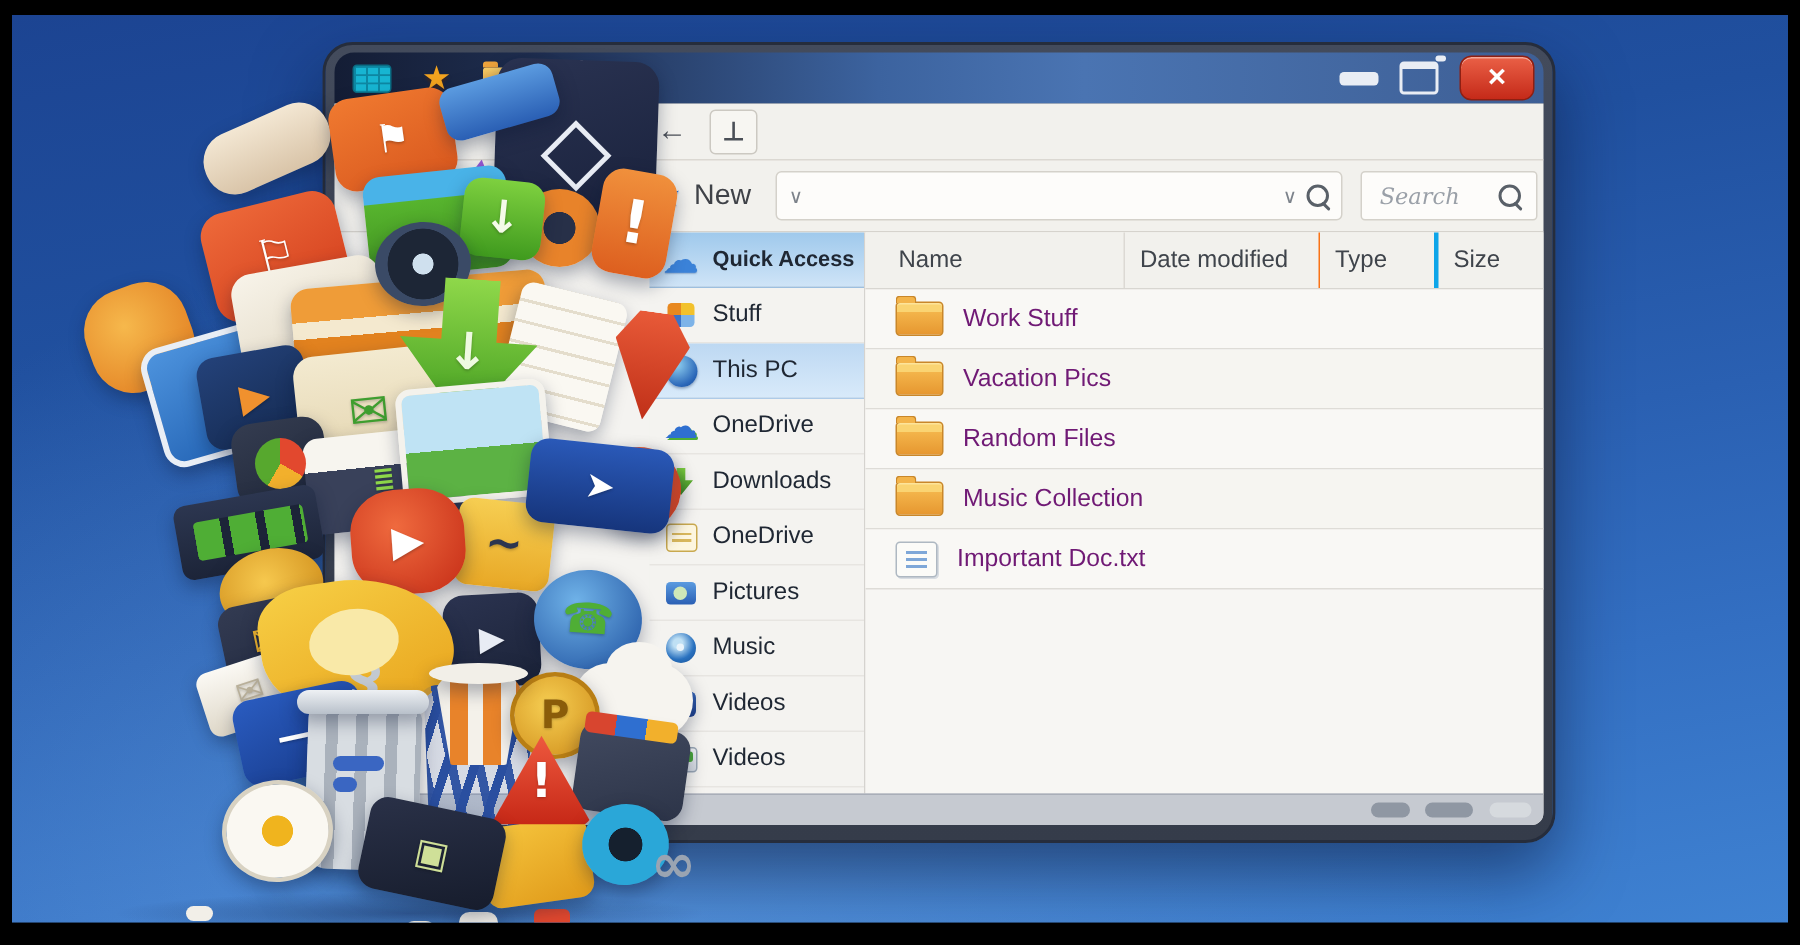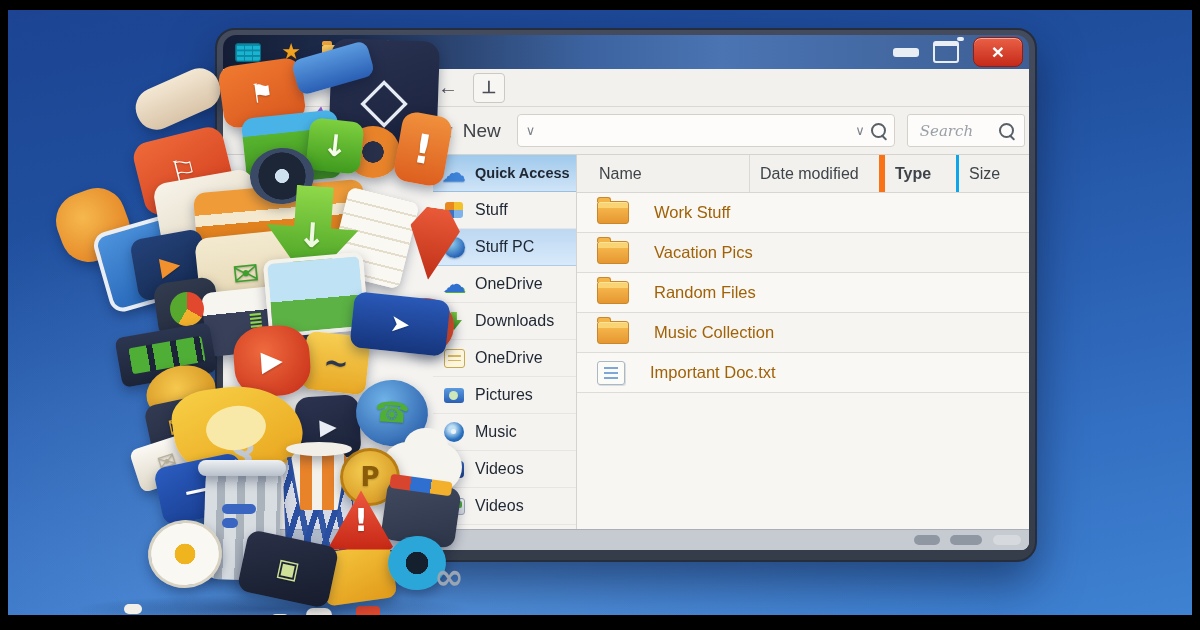--- a/index.html
+++ b/index.html
@@ -79,25 +79,25 @@
   .sic-video{width:20px;height:17px;border-radius:4px;background:linear-gradient(160deg,#3e74c8,#1d3f8c);position:relative;}
   .sic-video::after{content:'';position:absolute;width:8px;height:8px;border:2px solid #e8f0f8;border-radius:50%;left:4px;top:2px;}
   .sic-network{width:20px;height:15px;border-radius:3px;background:linear-gradient(180deg,#f2f4f6,#d3d9e0);border:1px solid #9aa7b5;position:relative;}
   .sic-network::after{content:'';position:absolute;right:2px;top:2px;width:8px;height:7px;background:#49a63a;border-radius:2px;}
   
   .filelist{flex:1;background:#f7f6f3;display:flex;flex-direction:column;min-width:0;}
   .hrow{height:38px;display:flex;align-items:center;border-bottom:1px solid #d8d6d1;background:#f2f1ed;box-sizing:border-box;}
   .hcell{font-size:16px;color:#3f444b;display:flex;align-items:center;height:100%;box-sizing:border-box;cursor:default;}
   .hc-name{width:172px;padding-left:22px;}
   .hc-date{width:130px;padding-left:10px;border-left:1px solid #dcd9d4;}
-  .hc-type{width:77px;padding-left:10px;border-left:6px solid #f97316;font-weight:bold;}
+  .hc-type{width:77px;padding-left:10px;border-left:1px solid #f97316;}
   .hc-size{flex:1;padding-left:10px;border-left:3px solid #0ea5e9;}
   .frow{height:40px;display:flex;align-items:center;border-bottom:1px solid #dedcd7;padding-left:20px;box-sizing:border-box;cursor:default;background:#f9f8f5;}
   .frow:nth-child(odd){background:#f6f5f1;}
-  .fname{font-size:16.5px;color:#a16207;margin-left:12px;}
+  .fname{font-size:16.5px;color:#701a75;}
   .fold{width:30px;height:21px;position:relative;margin-right:13px;flex:0 0 auto;
     background:linear-gradient(180deg,#fad472 0 30%,#f3b44a 30%,#e69730);
     border:1px solid #c9872a;border-radius:3px;box-shadow:inset 0 1px 0 #fde49a;}
   .fold::before{content:'';position:absolute;top:-5px;left:-1px;width:12px;height:4px;background:#f3b44a;
     border:1px solid #c9872a;border-bottom:none;border-radius:3px 3px 0 0;}
   .docic{width:26px;height:22px;background:#fbfbf8;border:1px solid #aeb8c2;border-radius:3px;margin-right:13px;flex:0 0 auto;
     display:flex;align-items:center;justify-content:center;box-shadow:1px 1px 0 #d8dde2;}
   .docic::after{content:'';width:14px;height:12px;background:repeating-linear-gradient(180deg,#7ea7d8 0 2px,transparent 2px 5px);}
   
   .statusbar{height:20px;background:#c6cad1;border-top:1px solid #a9aeb8;position:relative;}
@@ -174,21 +174,21 @@
           <div class="srow">
             <span class="si">
                 <span class="sic-home"></span>
               </span>
             <span>Stuff</span>
           </div>
           <div class="srow hl2">
             <span class="si">
                 <span class="sic-globe"></span>
               </span>
-            <span>Stuff PC</span>
+            <span>This PC</span>
           </div>
           <div class="srow">
             <span class="si sic-onedrive">☁</span>
             <span>OneDrive</span>
           </div>
           <div class="srow">
             <span class="si">
                 <span class="sic-download"></span>
               </span>
             <span>Downloads</span>

